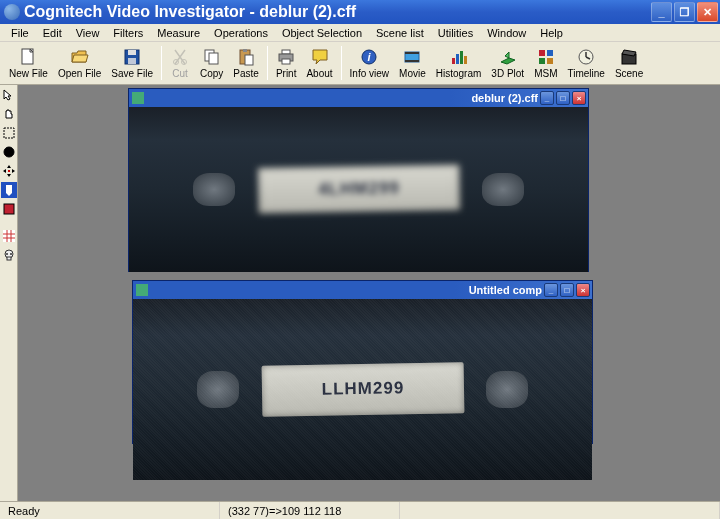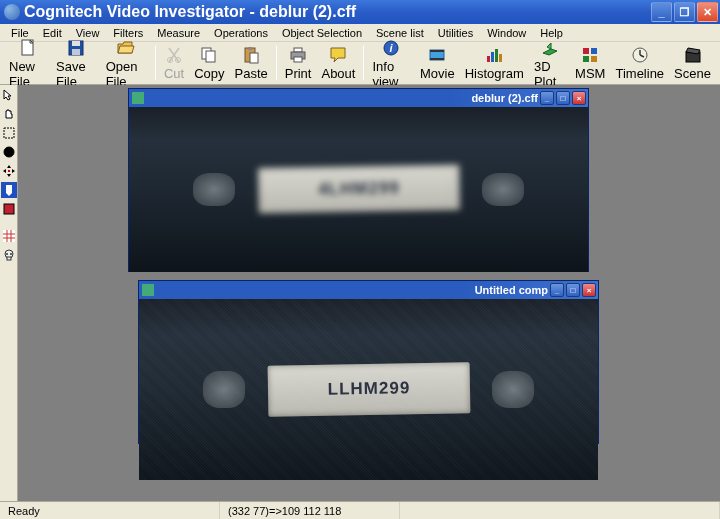--- a/index.html
+++ b/index.html
@@ -14,21 +14,21 @@
 .titlebar .wbtn.close { background: linear-gradient(to bottom, #f08f7a, #d9492b); }
 
 
 .menubar { height: 18px; background: #ece9d8; display: flex; align-items: center; padding: 0 4px; border-bottom: 1px solid #d4d0c8; }
 .menubar span { padding: 12px 7px; cursor: default; }
 
 
 .maintool { height: 43px; background: #ece9d8; display: flex; align-items: center; padding: 0 4px; border-bottom: 1px solid #aca899; }
 .tbtn { display: flex; flex-direction: column; align-items: center; padding: 0 5px; cursor: default; }
 .tbtn .ic { width: 20px; height: 20px; display: flex; align-items: center; justify-content: center; }
-.tbtn .lbl { font-size: 13px; margin-top: 1px; color: #000; }
+.tbtn .lbl { font-size: 10px; margin-top: 1px; color: #000; }
 .tbtn.dis .lbl { color: #a0a0a0; }
 .tbtn.dis .ic svg { opacity: 0.4; }
 .tsep { width: 1px; height: 34px; background: #aca899; margin: 0 3px; border-right: 1px solid #fff; }
 
 
 .work { flex: 1; display: flex; background: #808080; }
 .sidetool { width: 18px; background: #ece9d8; border-right: 1px solid #aca899; display: flex; flex-direction: column; align-items: center; padding-top: 2px; gap: 3px; }
 .sidetool .sbtn { width: 16px; height: 16px; display: flex; align-items: center; justify-content: center; cursor: default; }
 .mdi { flex: 1; position: relative; background: #808080; }
 
@@ -87,35 +87,35 @@
         <svg width="18" height="18">
           <rect x="3" y="1" width="11" height="15" fill="#fff" stroke="#444"></rect>
           <path d="M11 1 L14 4 L11 4 Z" fill="#ddd" stroke="#444"></path>
         </svg>
       </div>
       <div class="lbl">New File</div>
     </div>
   <div class="tbtn">
       <div class="ic">
         <svg width="18" height="18">
+          <path d="M1 5 L6 5 L7 3 L15 3 L15 14 L1 14 Z" fill="#f0c050" stroke="#806020"></path>
+          <path d="M3 7 L17 7 L15 14 L1 14 Z" fill="#f8d878" stroke="#806020"></path>
+        </svg>
+      </div>
+      <div class="lbl">Open File</div>
+    </div>
+  <div class="tbtn">
+      <div class="ic">
+        <svg width="18" height="18">
           <rect x="2" y="2" width="14" height="14" fill="#2050a0" stroke="#10306a"></rect>
           <rect x="5" y="2" width="8" height="5" fill="#e0e0e0"></rect>
           <rect x="5" y="10" width="8" height="6" fill="#c0c8d8"></rect>
         </svg>
       </div>
       <div class="lbl">Save File</div>
-    </div>
-  <div class="tbtn">
-      <div class="ic">
-        <svg width="18" height="18">
-          <path d="M1 5 L6 5 L7 3 L15 3 L15 14 L1 14 Z" fill="#f0c050" stroke="#806020"></path>
-          <path d="M3 7 L17 7 L15 14 L1 14 Z" fill="#f8d878" stroke="#806020"></path>
-        </svg>
-      </div>
-      <div class="lbl">Open File</div>
     </div>
   <div class="tsep"></div>
   <div class="tbtn dis">
       <div class="ic">
         <svg width="18" height="18">
           <path d="M4 2 L14 16 M14 2 L4 16" stroke="#888" stroke-width="1.5" fill="none"></path>
           <circle cx="5" cy="14" r="2.5" fill="none" stroke="#888"></circle>
           <circle cx="13" cy="14" r="2.5" fill="none" stroke="#888"></circle>
         </svg>
       </div>
@@ -299,21 +299,21 @@
         <div class="plateimg">
           <div class="sidelight L"></div>
           <div class="sidelight R"></div>
           <div class="plate blur">
               <span class="ptxt">4LHM299</span>
             </div>
         </div>
       </div>
     </div>
 
-    <div class="child" style="left:120px; top:195px; width:461px; height:164px;">
+    <div class="child" style="left:114px; top:195px; width:461px; height:164px;">
       <div class="ctitle">
         <div class="ci"></div>
         <div class="ct">Untitled comp</div>
         <div class="cbtn">_</div>
         <div class="cbtn">□</div>
         <div class="cbtn cx">×</div>
       </div>
       <div class="cbody" style="height:181px;">
         <div class="plateimg">
           <div class="sidelight L"></div>

